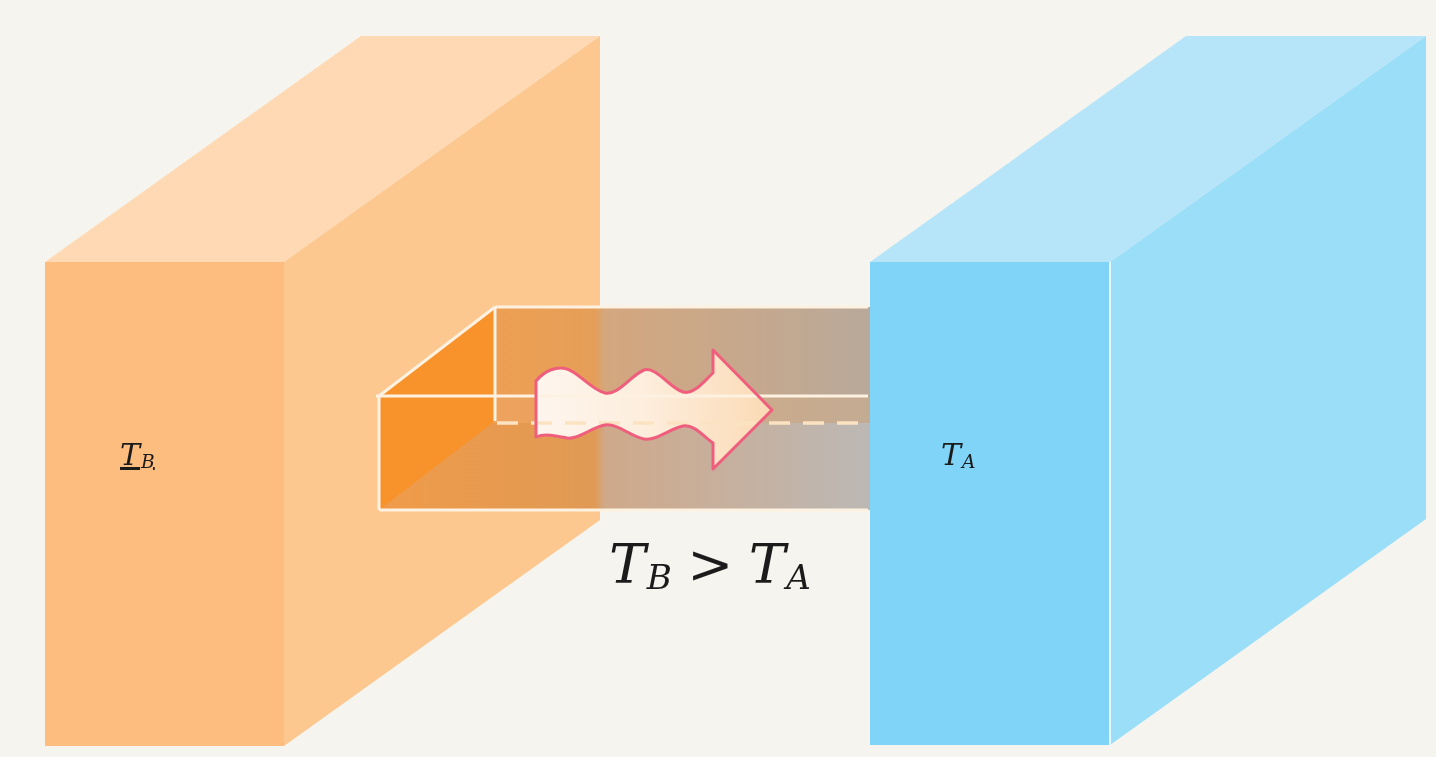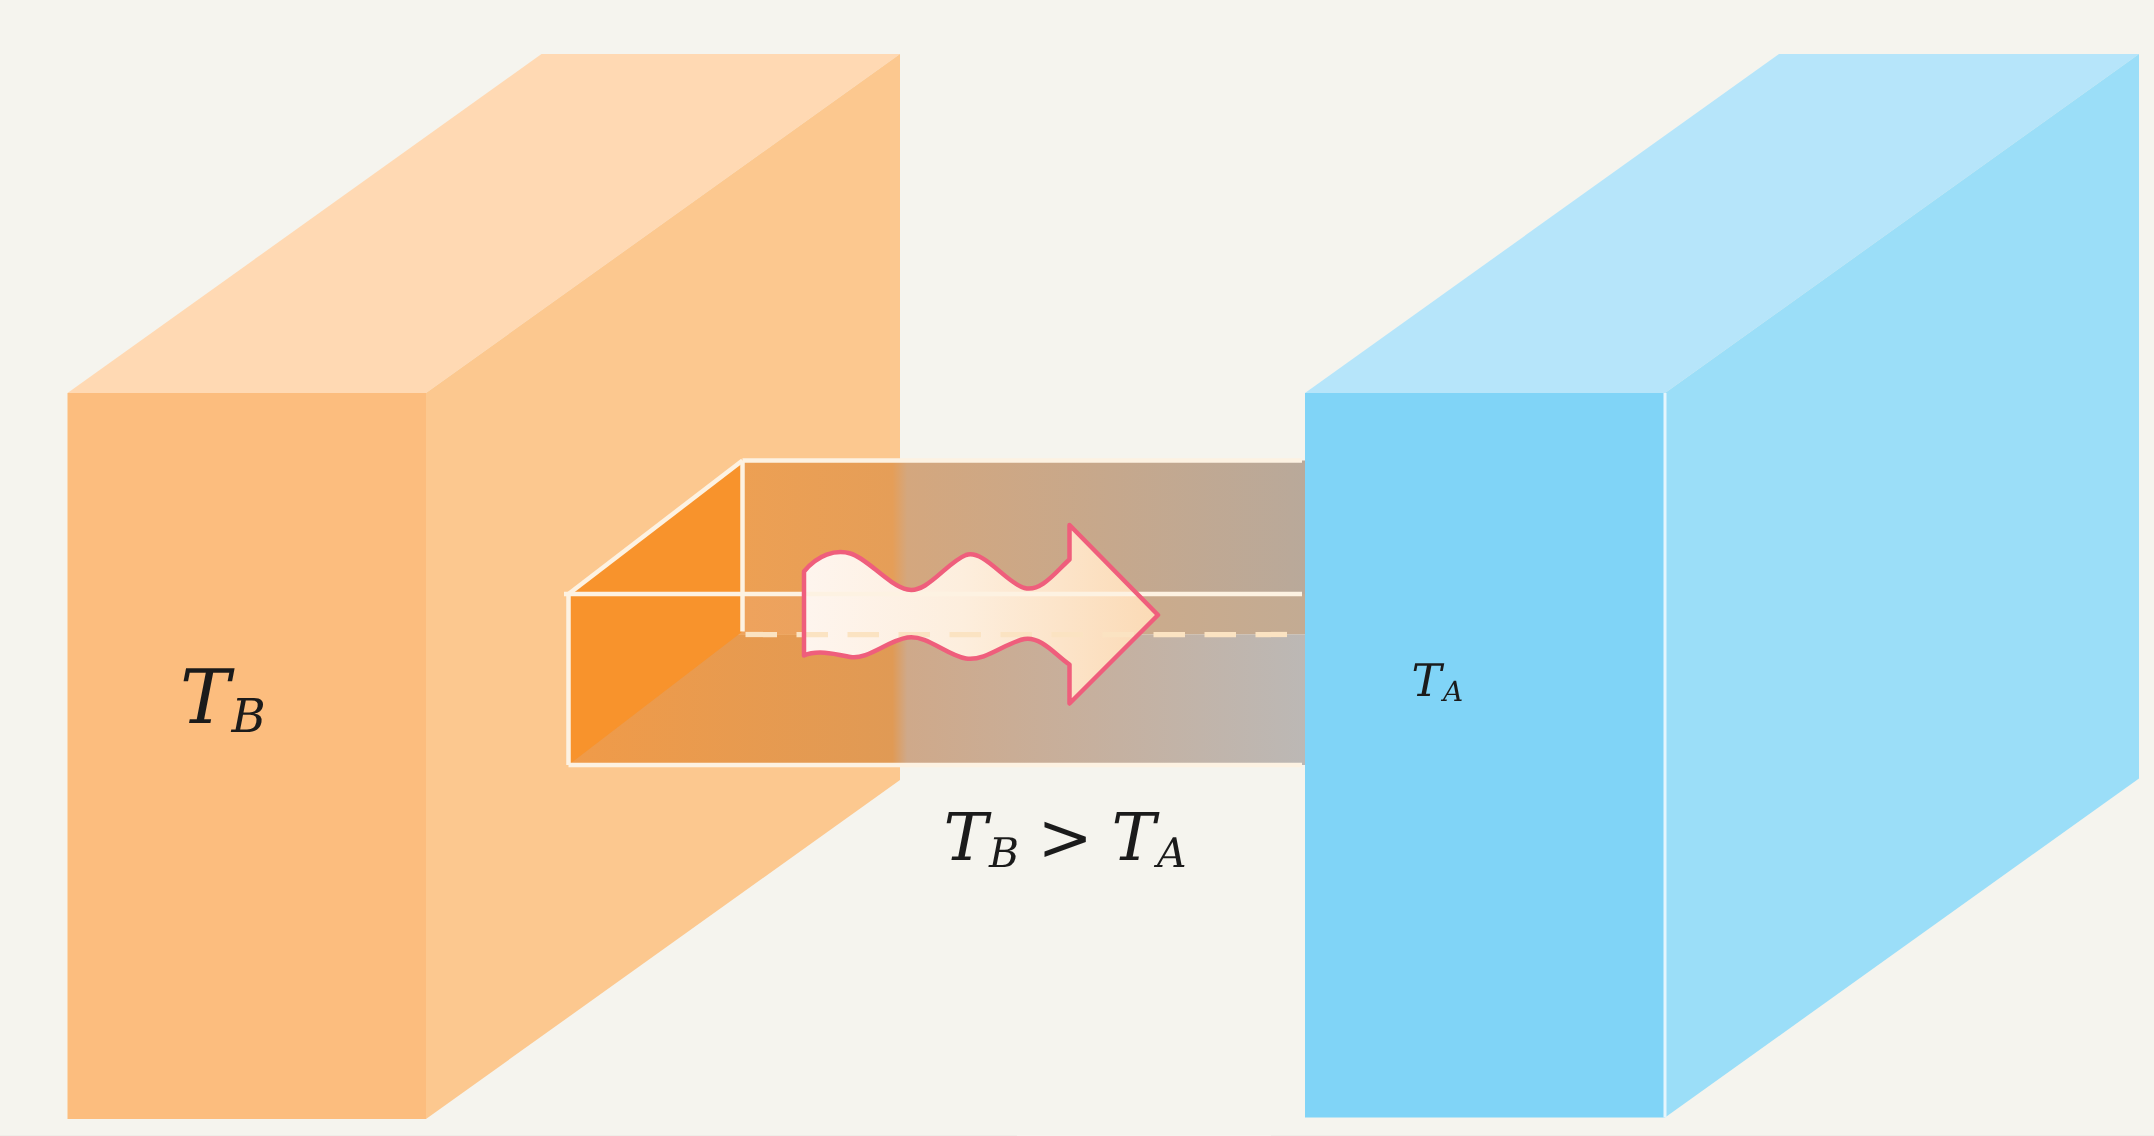--- a/index.html
+++ b/index.html
@@ -20,23 +20,23 @@
     user-select:none;
   }
   .mlabel sub{
     font-size:0.62em;
     position:relative;
     top:0.18em;
     vertical-align:baseline;
     line-height:0;
     margin-left:1px;
   }
-  .lbl-hot{left:120px;top:440px;font-size:50px;}
+  .lbl-hot{left:120px;top:440px;font-size:30px;text-decoration:underline;}
   .lbl-cold{left:941px;top:440px;font-size:30px;}
-  .lbl-relation{left:590px;top:537px;width:240px;text-align:center;font-size:44px;}
+  .lbl-relation{left:590px;top:537px;width:240px;text-align:center;font-size:55px;}
   .lbl-relation .op{font-style:normal;margin:0 0.28em;}
 </style>
 </head>
 <body>
 
 <div class="stage">
   <svg width="1436" height="757" viewBox="0 0 1436 757">
     <defs>
       <linearGradient id="gradRodTop" gradientUnits="userSpaceOnUse" x1="379" y1="0" x2="870" y2="0">
         <stop offset="0" stop-color="#f6a24e"></stop>

